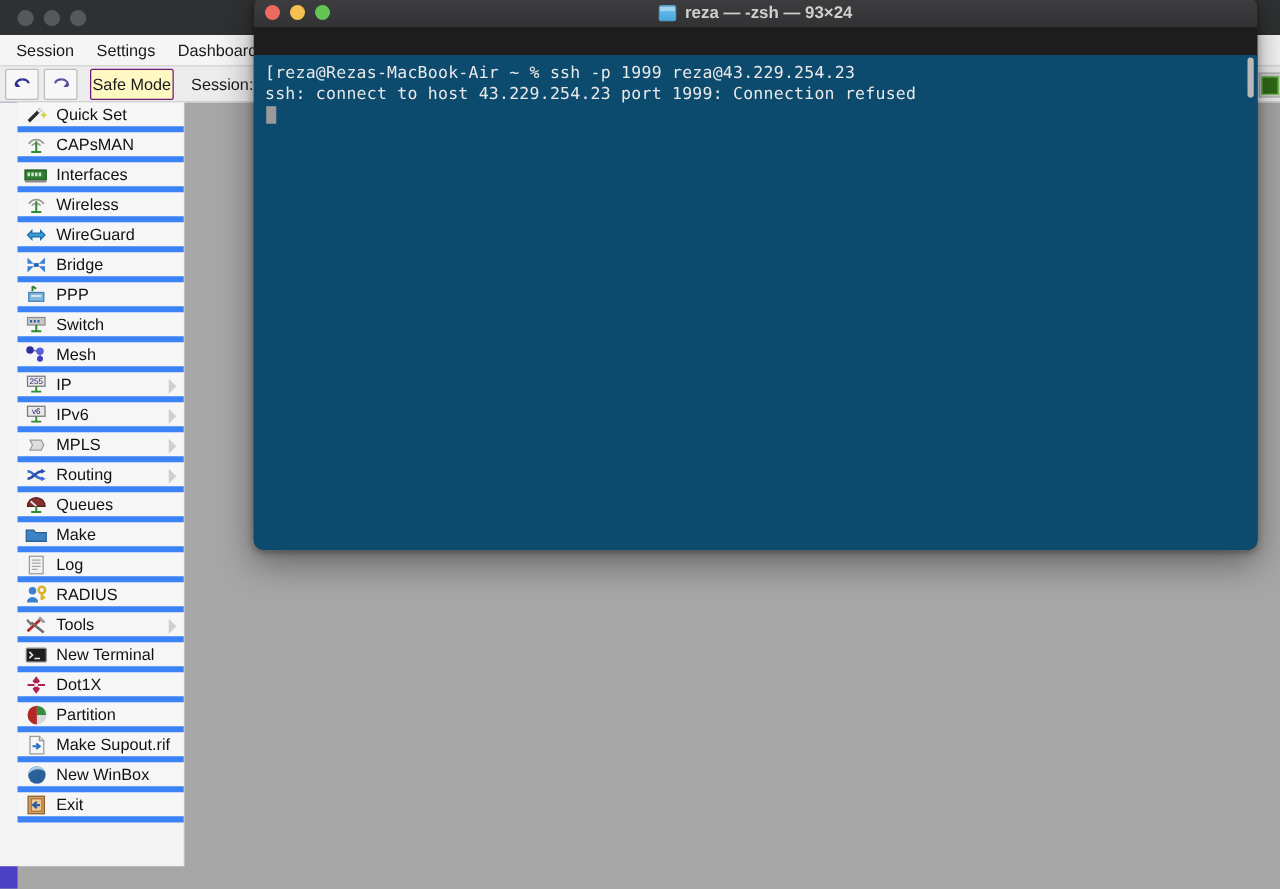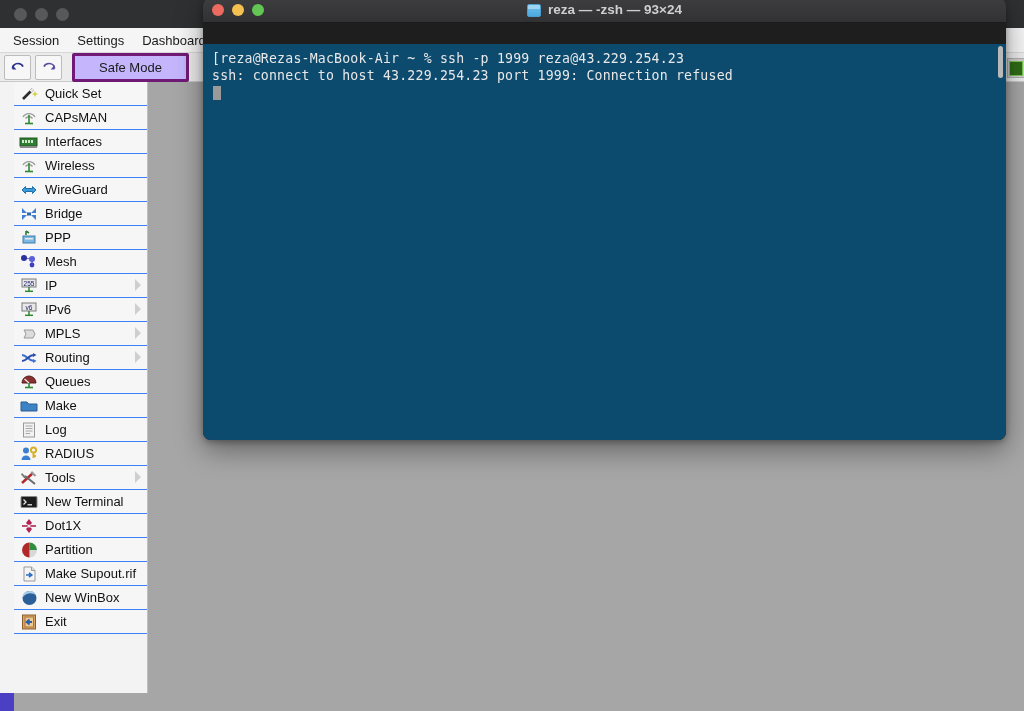--- a/index.html
+++ b/index.html
@@ -105,26 +105,26 @@
     height: 23px;
     background: #f7f7f7;
     border: 1px solid #bcbcbc;
     border-radius: 2px;
     display: flex;
     align-items: center;
     justify-content: center;
   }
   .tb-text-btn {
     height: 23px;
-    background: #c4b5fd;
-    border: 3px solid #701a75;
+    background: #fef9c3;
+    border: 1px solid #701a75;
     border-radius: 2px;
     display: flex;
     align-items: center;
-    padding: 0 24px;
+    padding: 0 1px;
     font-size: 13px;
     color: #1a1a1a;
     margin-left: 6px;
   }
   .tb-label {
     font-size: 13px;
     color: #1a1a1a;
     margin-left: 10px;
     display: flex;
     align-items: center;
@@ -184,21 +184,21 @@
   #sidebar-list {
     position: absolute;
     left: 14px;
     top: 0;
     width: 133px;
   }
   .side-row {
     height: 24px;
     display: flex;
     align-items: center;
-    border-bottom: 1px solid #3b82f6;
+    border-bottom: 5px solid #3b82f6;
     background: #f6f6f6;
     position: relative;
     box-sizing: border-box;
   }
   .side-icon {
     width: 22px;
     height: 18px;
     margin-left: 4px;
     margin-right: 5px;
     flex: 0 0 auto;
@@ -433,20 +433,33 @@
           <span class="side-icon">
             <svg width="18" height="15" viewBox="0 0 18 15">
               <rect x="3" y="6" width="12" height="7" fill="#7fb8e0" stroke="#3b7fae"></rect>
               <path d="M6 5 L6 1 M6 1 L9 3" stroke="#2f7d32" stroke-width="1.6" fill="none"></path>
               <rect x="5" y="8" width="8" height="1.5" fill="#e8e8e8"></rect>
             </svg>
           </span>
           <span class="side-label">PPP</span>
         </div>
 
+        <div class="side-row">
+          <span class="side-icon">
+            <svg width="18" height="15" viewBox="0 0 18 15">
+              <rect x="2" y="2" width="14" height="6" fill="#c9c9c9" stroke="#8d8d8d"></rect>
+              <rect x="4" y="4" width="1.6" height="2" fill="#2b5fa8"></rect>
+              <rect x="7" y="4" width="1.6" height="2" fill="#2b5fa8"></rect>
+              <rect x="10" y="4" width="1.6" height="2" fill="#2b5fa8"></rect>
+              <line x1="9" y1="8" x2="9" y2="13" stroke="#2e8b2e" stroke-width="1.6"></line>
+              <line x1="5" y1="13" x2="13" y2="13" stroke="#2e8b2e" stroke-width="1.6"></line>
+            </svg>
+          </span>
+          <span class="side-label">Switch</span>
+        </div>
 
         <div class="side-row">
           <span class="side-icon">
             <svg width="18" height="15" viewBox="0 0 18 15">
               <line x1="4" y1="4" x2="12" y2="5" stroke="#6a6ad0" stroke-width="1.2"></line>
               <line x1="12" y1="5" x2="12" y2="11" stroke="#6a6ad0" stroke-width="1.2"></line>
               <circle cx="4" cy="4" r="3" fill="#2b2f9f"></circle>
               <circle cx="12" cy="5" r="3" fill="#5b5fd8"></circle>
               <circle cx="12" cy="11" r="2.4" fill="#3b3fc0"></circle>
             </svg>

